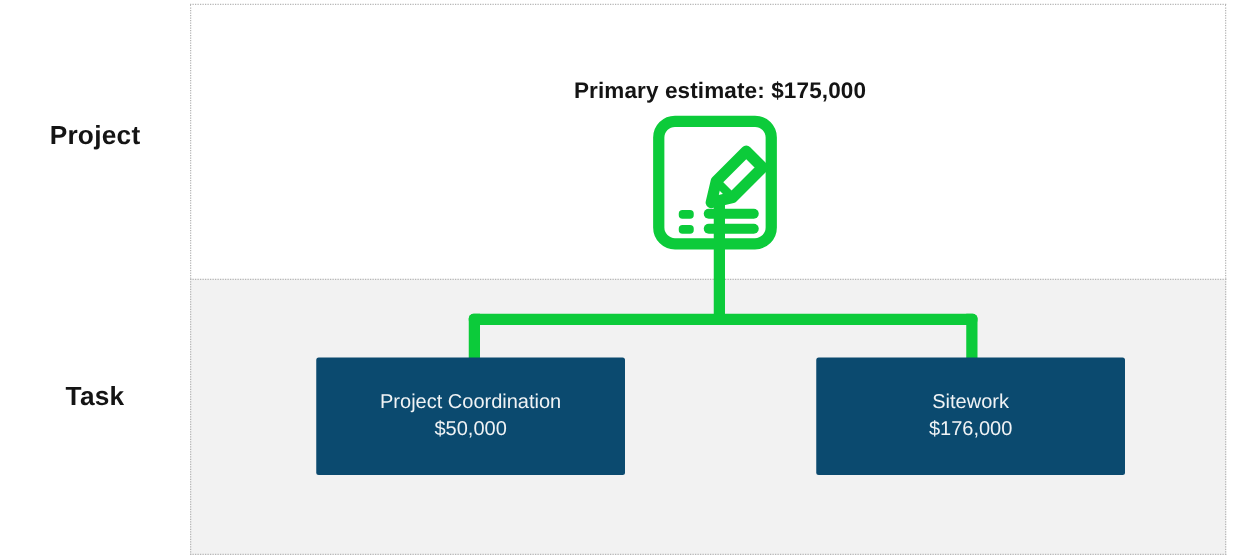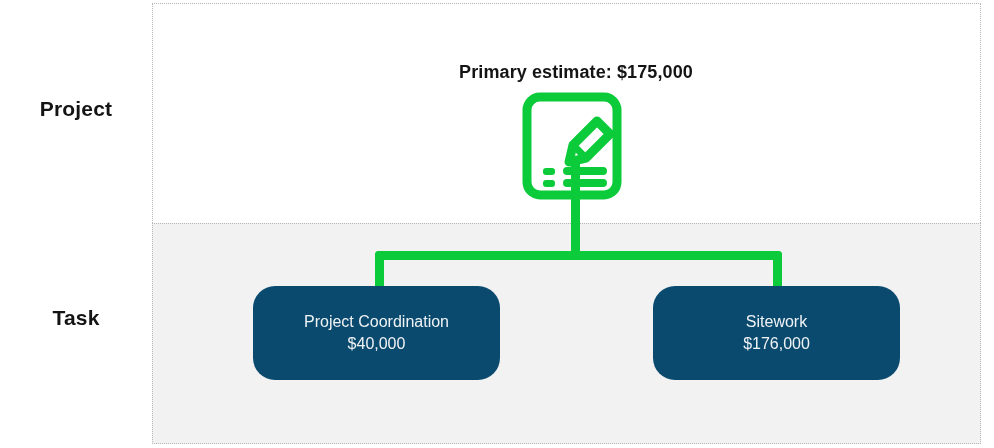--- a/index.html
+++ b/index.html
@@ -107,21 +107,21 @@
     margin: 8px auto 0 auto;
   }
 
   
   .task-box {
     position: absolute;
     top: 286px;
     width: 247px;
     height: 94px;
     background: #0b4a6f;
-    border-radius: 22px;
+    border-radius: 2px;
     display: flex;
     flex-direction: column;
     align-items: center;
     justify-content: center;
     color: #f0f3f5;
     font-size: 16px;
     line-height: 1.35;
   }
   #task-box-0 { left: 253px; }
   #task-box-1 { left: 653px; }
@@ -157,21 +157,21 @@
       <rect x="22" y="77" width="12" height="7" rx="3" fill="#0ccb3a"></rect>
       <rect x="22" y="89" width="12" height="7" rx="3" fill="#0ccb3a"></rect>
 
       <rect x="42" y="76" width="44" height="8" rx="4" fill="#0ccb3a"></rect>
       <rect x="42" y="88" width="44" height="8" rx="4" fill="#0ccb3a"></rect>
     </svg>
   </div>
 
   <div class="task-box" id="task-box-0">
     <span class="task-name">Project Coordination</span>
-    <span class="task-value">$40,000</span>
+    <span class="task-value">$50,000</span>
   </div>
 
   <div class="task-box" id="task-box-1">
     <span class="task-name">Sitework</span>
     <span class="task-value">$176,000</span>
   </div>
 
 </div>
 
 </body></html>

